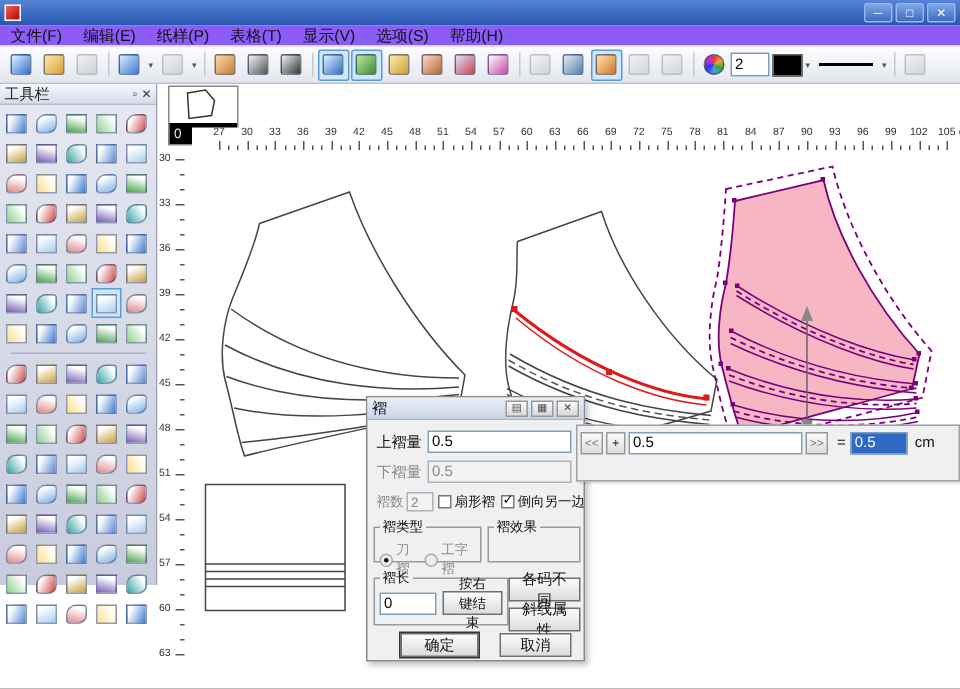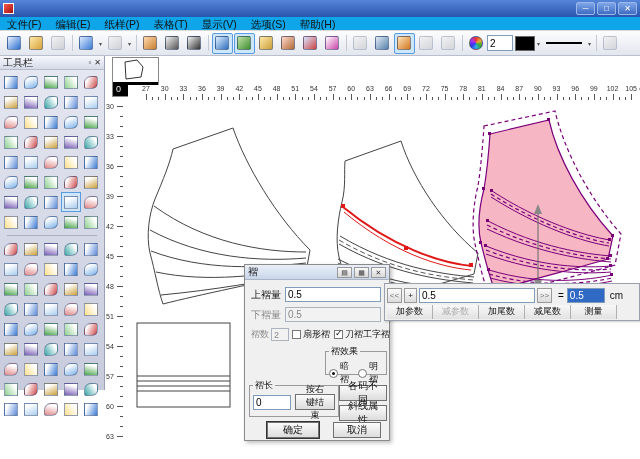--- a/index.html
+++ b/index.html
@@ -10,21 +10,21 @@
   .titlebar{position:absolute;left:0;top:0;width:640px;height:17px;
     background:linear-gradient(#5585d8,#2a55ae);display:flex;align-items:center;color:#fff;}
   .app-icon{width:11px;height:11px;margin:0 4px 0 3px;border:1px solid #fff;
     background:linear-gradient(135deg,#ff5a4a,#a01010);}
   .title-text{font-size:11px;font-weight:bold;text-shadow:0 1px 1px rgba(0,0,0,.4);}
   .winbtns{margin-left:auto;display:flex;gap:2px;padding-right:3px;}
   .winbtn{width:19px;height:13px;background:linear-gradient(#7fa6e8,#3f6cc2);
     border:1px solid #9ab8ea;border-radius:2px;color:#fff;font-size:8px;line-height:11px;text-align:center;}
 
   
-  .menubar{position:absolute;left:0;top:17px;width:640px;height:14px;background:#0ea5e9;
+  .menubar{position:absolute;left:0;top:17px;width:640px;height:14px;background:#8b5cf6;
     border-bottom:1px solid #d8d8d8;display:flex;align-items:center;font-size:10.5px;color:#111;}
   .menu-item{padding:0 7px;line-height:14px;}
 
   
   .toolbar{position:absolute;left:0;top:31px;width:640px;height:25px;
     background:linear-gradient(#fdfdfe,#e2e6ee);border-bottom:1px solid #b9bfcc;
     display:flex;align-items:center;padding-left:3px;}
   .tbtn{width:21px;height:21px;margin:0 .5px;border:1px solid transparent;border-radius:2px;
     display:flex;align-items:center;justify-content:center;}
   .tbtn .glyph{width:14px;height:14px;border:1px solid rgba(50,70,110,.55);border-radius:2px;}
@@ -769,32 +769,35 @@
       <span class="dlabel gray">下褶量</span>
       <input class="dinput dis" style="width: 96px; margin-left: 4px;" value="0.5">
     </div>
 
     <div class="drow" style="left:6px;top:63px;font-size:9px;width:136px;">
       <span class="dlabel gray">褶数</span>
       <input class="dinput dis" style="width: 18px; height: 13px; margin: 0px 3px 0px 2px; font-size: 9px;" value="2">
       <span class="cb"></span>
       <span class="dlabel">扇形褶</span>
       <span class="cb checked" style="margin-left:4px;"></span>
-      <span class="dlabel">刀褶工字褶</span>
-    </div>
-
+      <span class="dlabel">倒向另一边</span>
+    </div>
+
+    <fieldset class="grp" style="left:4px;top:80px;width:72px;height:30px;">
+      <legend>褶类型</legend>
+      <span style="display:flex;align-items:center;color:#8a8a8a;">
+        <span class="rb dis on"></span>
+        <span>刀褶</span>
+        <span class="rb dis" style="margin-left:4px;"></span>
+        <span>工字褶</span>
+      </span>
+    </fieldset>
 
     <fieldset class="grp" style="left:80px;top:80px;width:62px;height:30px;">
       <legend>褶效果</legend>
-      <span style="display:flex;align-items:center;">
-        <span class="rb on"></span>
-        <span>暗褶</span>
-        <span class="rb" style="margin-left:4px;"></span>
-        <span>明褶</span>
-      </span>
     </fieldset>
 
     <fieldset class="grp" style="left:4px;top:114px;width:86px;height:38px;">
       <legend>褶长</legend>
       <span style="display:flex;align-items:center;gap:4px;">
         <input class="dinput" style="width: 38px;" value="0">
         <button class="btn inline" style="width:40px;height:16px;font-size:9px;">按右键结束</button>
       </span>
     </fieldset>
 
@@ -808,23 +811,16 @@
   <div class="parambar">
     <div class="pb-row1">
       <span class="pb-sm">&lt;&lt;</span>
       <span class="pb-sm dark">+</span>
       <input class="dinput pb-expr" value="0.5" style="">
       <span class="pb-sm">&gt;&gt;</span>
       <span class="pb-eq">=</span>
       <span class="pb-result">0.5</span>
       <span class="pb-unit">cm</span>
     </div>
-    <div class="pb-row2" id="pbrow2">
-        <div class="pbtn">加参数</div>
-        <div class="pbtn disabled">减参数</div>
-        <div class="pbtn">加尾数</div>
-        <div class="pbtn">减尾数</div>
-        <div class="pbtn">测量</div>
-      </div>
   </div>
 
 
 </div>
 
 </body></html>

